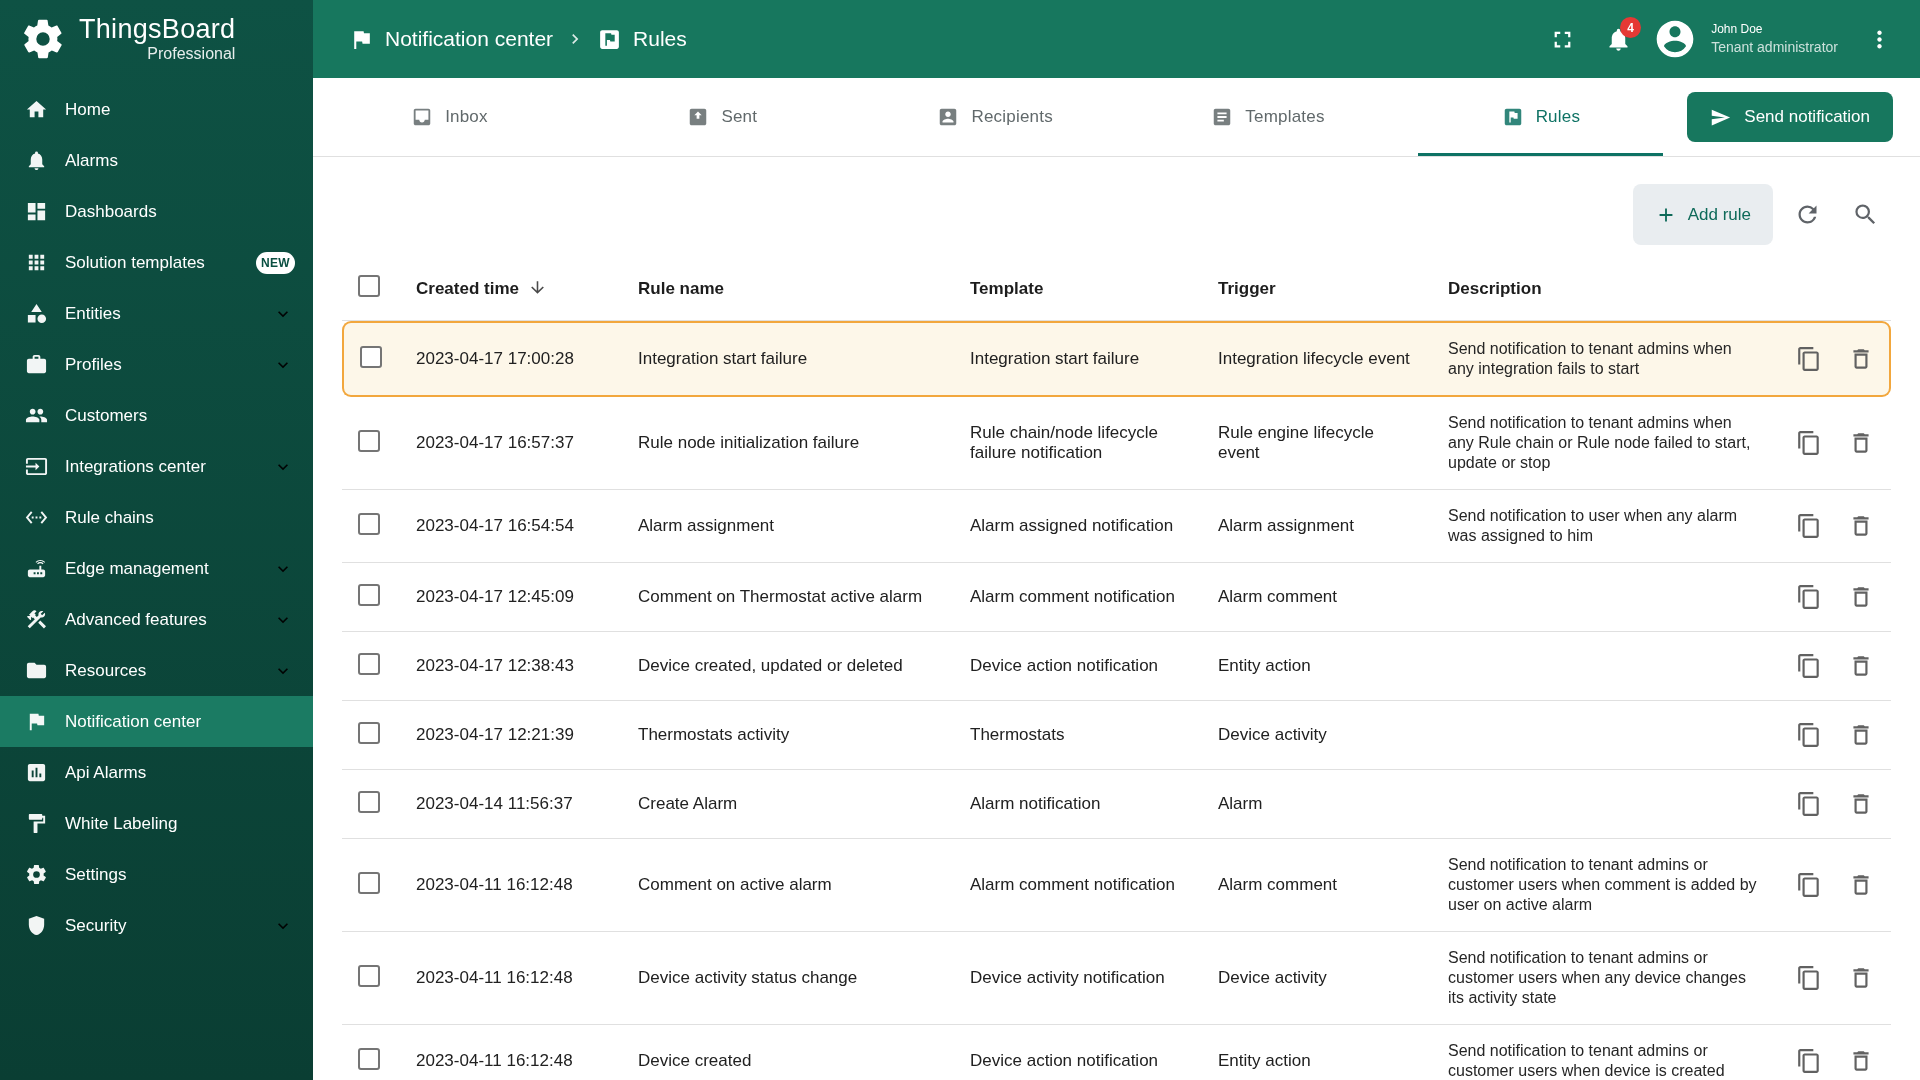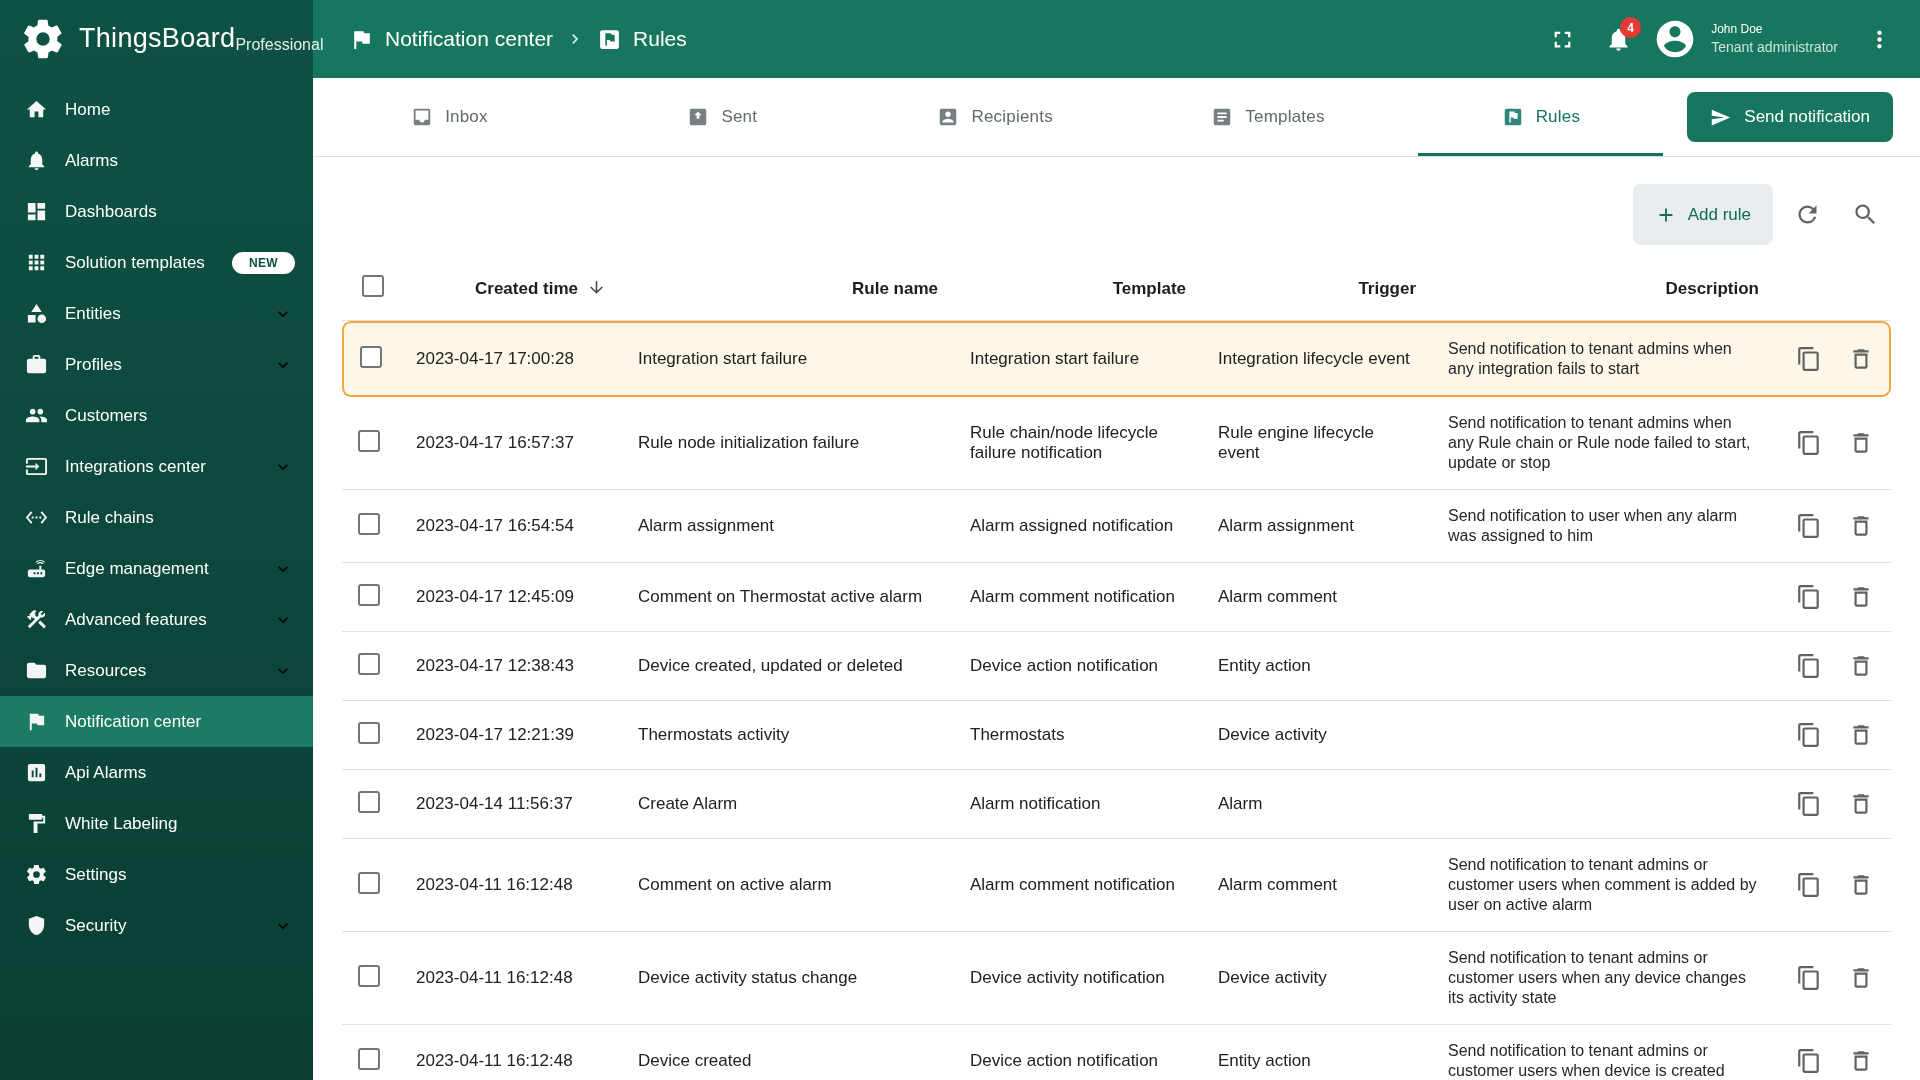--- a/index.html
+++ b/index.html
@@ -15,29 +15,29 @@
   [data-icon] { display:inline-flex; align-items:center; justify-content:center; flex:none; }
   [data-icon] svg, .ric svg, .nav-icon svg, .tab-icon svg { width:100%; height:100%; display:block; fill:currentColor; }
 
   
   .sidebar {
     width:313px; flex:none; color:#fff; display:flex; flex-direction:column;
     background:linear-gradient(180deg, var(--sidebar-top,#0e5244) 0%, var(--sidebar-bottom,#0a3e33) 100%);
   }
   .logo { height:78px; flex:none; display:flex; align-items:center; gap:13px; padding:0 20px; }
   .logo-mark { width:46px; height:46px; color:#fff; }
-  .logo-text { display:flex; flex-direction:row; }
+  .logo-text { display:flex; flex-direction:column; }
   .logo-title { font-size:27px; font-weight:500; letter-spacing:.3px; line-height:1.1; }
   .logo-sub { font-size:16px; opacity:.9; align-self:flex-end; }
   .nav { flex:1; padding:6px 0; overflow:hidden; }
   .nav-item { height:51px; display:flex; align-items:center; gap:17px; padding:0 12px 0 25px; font-size:17px; cursor:pointer; }
   .nav-item.active { background:var(--sidebar-active-bg,#1b7b63); }
   .nav-icon { width:23px; height:23px; color:#fff; opacity:.95; }
   .nav-label { flex:1; white-space:nowrap; overflow:hidden; }
-  .badge-new { background:#fff; color:var(--new-badge-text,#0a4f41); font-size:12px; font-weight:700; padding:4px 17px; border-radius:13px; margin-right:6px; letter-spacing:.3px; }
+  .badge-new { background:#fff; color:var(--new-badge-text,#0a4f41); font-size:12px; font-weight:700; padding:4px 5px; border-radius:13px; margin-right:6px; letter-spacing:.3px; }
   .chevron { width:20px; height:20px; opacity:.95; margin-right:8px; }
 
   
   .main { flex:1; min-width:0; display:flex; flex-direction:column; }
 
   .topbar { height:78px; flex:none; background:var(--header-bg,#17775e); color:#fff; display:flex; align-items:center; padding:0 16px 0 36px; }
   .breadcrumb { display:flex; align-items:center; gap:12px; font-size:21px; font-weight:500; }
   .crumb { display:flex; align-items:center; gap:11px; cursor:pointer; }
   .crumb-icon { width:25px; height:25px; }
   .crumb-sep { width:20px; height:20px; opacity:.85; }
@@ -60,21 +60,21 @@
   .send-btn [data-icon] { width:21px; height:21px; }
 
   .content { flex:1; min-height:0; display:flex; flex-direction:column; padding:0 29px; }
   .toolbar { display:flex; justify-content:flex-end; align-items:center; gap:10px; padding:27px 2px 12px; }
   .add-rule-btn { height:61px; padding:0 22px; border:none; border-radius:8px; background:var(--add-rule-bg,#e9edf0); color:var(--add-rule-text,#0e6a59); font-size:17px; font-weight:500; display:flex; align-items:center; gap:11px; cursor:pointer; font-family:inherit; }
   .add-rule-btn [data-icon] { width:22px; height:22px; }
   .tool-icon-btn { width:48px; height:48px; border:none; background:none; color:#5f6368; display:flex; align-items:center; justify-content:center; cursor:pointer; padding:0; }
   .tool-icon-btn [data-icon] { width:27px; height:27px; }
 
   table.rules-table { width:100%; border-collapse:separate; border-spacing:0; table-layout:fixed; }
-  th { text-align:right; font-size:17px; font-weight:700; color:#1d1d1d; padding:18px 16px; border-bottom:1px solid var(--divider,#e0e0e0); white-space:nowrap; overflow:hidden; }
+  th { text-align:left; font-size:17px; font-weight:700; color:#1d1d1d; padding:18px 16px; border-bottom:1px solid var(--divider,#e0e0e0); white-space:nowrap; overflow:hidden; }
   .sort-arrow { width:19px; height:19px; color:#4a4a4a; vertical-align:-3px; margin-left:9px; }
   td { font-size:17px; color:#212121; padding:16px; border-bottom:1px solid var(--divider,#e0e0e0); vertical-align:middle; overflow:hidden; }
   td.col-desc { font-size:16px; line-height:1.25; color:#262626; }
   .checkbox { display:inline-block; width:22px; height:22px; border:2px solid #757575; border-radius:3px; cursor:pointer; background:#fff; }
   td.col-actions, th.col-actions { text-align:right; white-space:nowrap; }
   .row-action { width:36px; height:36px; border:none; background:none; color:#616161; cursor:pointer; padding:0; display:inline-flex; align-items:center; justify-content:center; }
   .row-action + .row-action { margin-left:16px; }
   .ric { width:26px; height:26px; display:inline-flex; }
   tr.highlight td { background:var(--highlight-row-bg,#fdf7e9); border-top:2px solid var(--highlight-row-border,#f2a73d); border-bottom:2px solid var(--highlight-row-border,#f2a73d); }
   tr.highlight td:first-child { border-left:2px solid var(--highlight-row-border,#f2a73d); border-top-left-radius:9px; border-bottom-left-radius:9px; }

